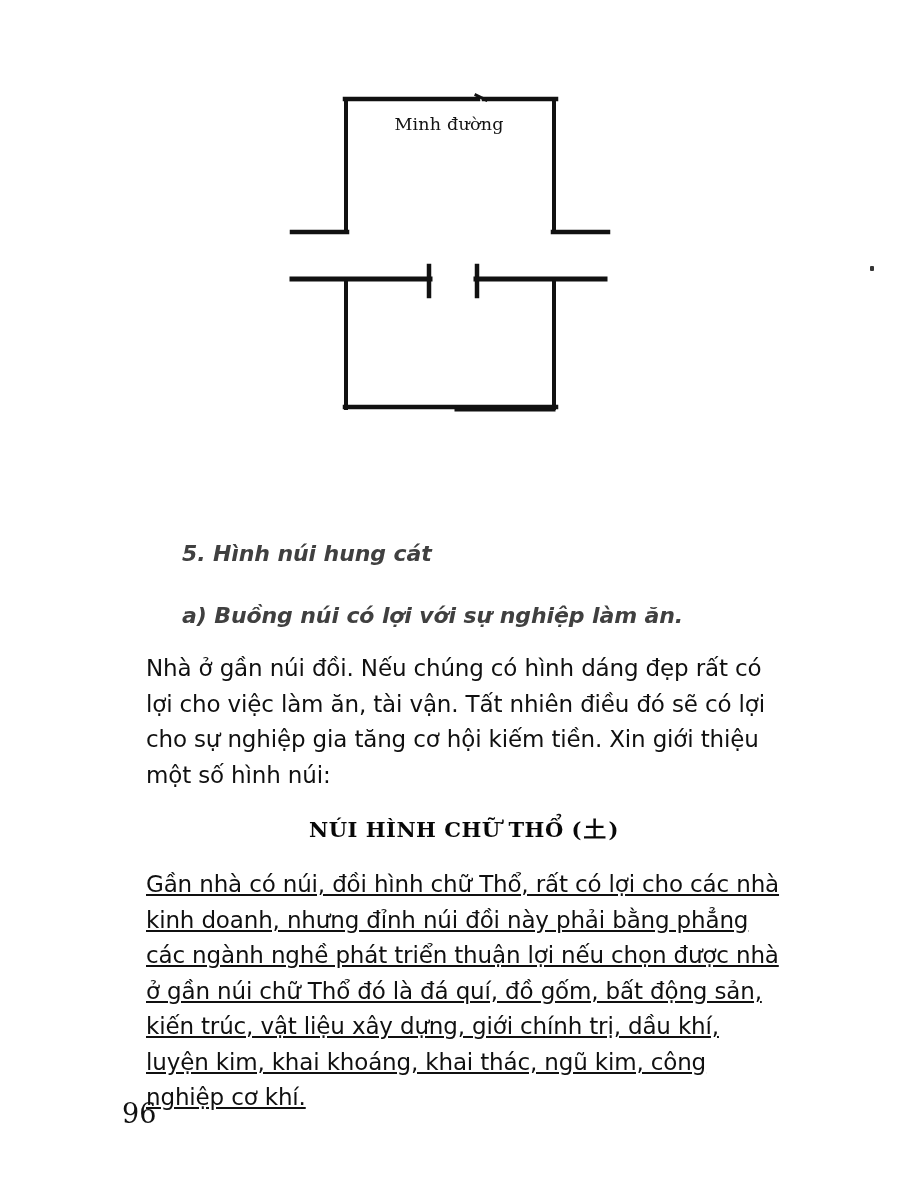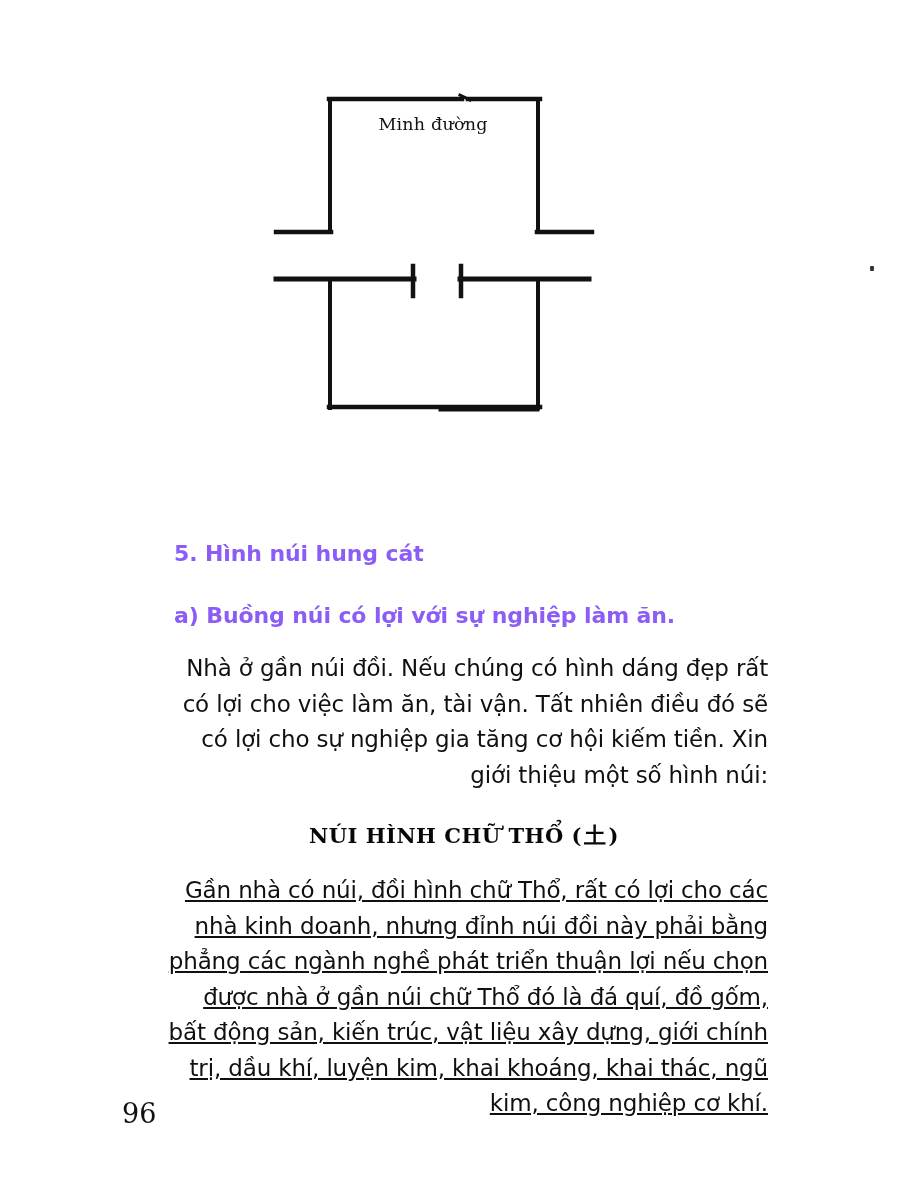--- a/index.html
+++ b/index.html
@@ -15,21 +15,21 @@
     height: 1200px;
     background: #ffffff;
     overflow: hidden;
     font-family: "Liberation Sans", sans-serif;
     color: #0d0d0d;
   }
 
   
   .diagram-wrap {
     position: absolute;
-    left: 0;
+    left: 16px;
     top: 0;
     width: 900px;
     height: 470px;
   }
   .diagram-svg {
     display: block;
     width: 916px;
     height: 470px;
   }
 
@@ -72,48 +72,49 @@
     left: 144px;
     top: 540px;
     width: 640px;
   }
 
   .heading {
     font-family: "DejaVu Sans", sans-serif;
     font-weight: bold;
     font-size: 22px;
     line-height: 1.25;
-    color: #8b5cf6;
-    margin: 4px;
+    color: #404040;
+    margin: 12px;
     padding-left: 26px;
     letter-spacing: -0.1px;
+    font-style: italic;
   }
   .heading.h-main { margin-top: 0; }
   .heading.h-sub  { margin-top: 34px; font-size: 22px; }
 
   .para {
     font-family: "DejaVu Sans", sans-serif;
     font-size: 23px;
     line-height: 35.5px;
     color: #101010;
-    margin: 16px;
-    text-align: right;
+    margin: 2px;
+    text-align: left;
     letter-spacing: -0.15px;
     white-space: pre-line;
   }
   .para.p-first { margin-top: 22px; }
   .para.p-second { margin-top: 22px; text-decoration: underline; }
 
   .section-title {
     font-family: "DejaVu Serif", serif;
     font-weight: bold;
     font-size: 21px;
     letter-spacing: 0.5px;
     text-align: center;
-    margin: 28px 0 0 0;
+    margin: 22px 0 0 0;
     color: #080808;
     white-space: nowrap;
   }
   .section-title .hanzi {
     font-family: "DejaVu Sans", sans-serif;
     font-weight: bold;
     font-size: 22px;
     padding: 0 2px;
   }
 

